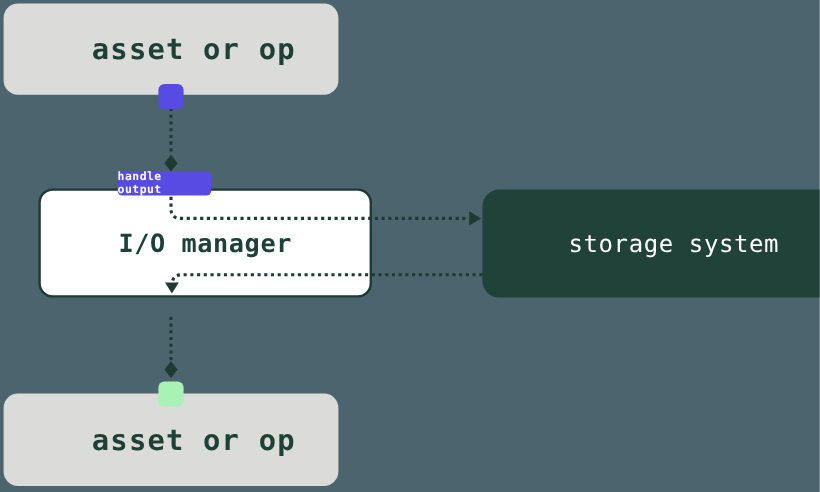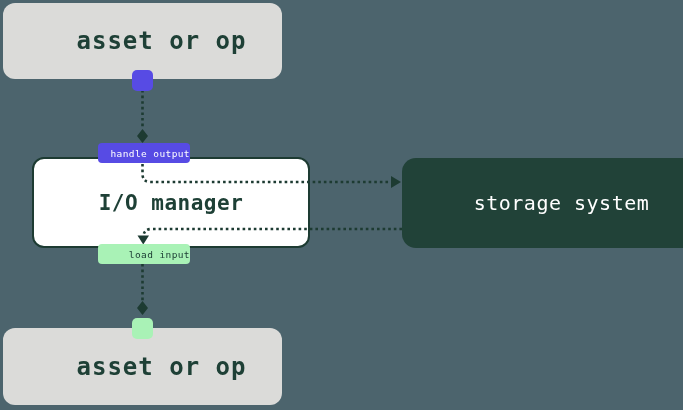--- a/index.html
+++ b/index.html
@@ -38,23 +38,23 @@
     background:var(--io-box-bg);color:var(--io-box-text);
     border:2px solid var(--io-box-border);border-radius:12px;
     font-size:21px;font-weight:600;letter-spacing:0.5px;margin-left:28px;
   }
   .storage-box{
     left:402px;top:158px;width:319px;height:90px;
     background:var(--storage-box-bg);color:var(--storage-box-text);
     border-radius:14px;font-size:20px;font-weight:400;letter-spacing:0.5px;
   }
   .badge{
-    position:absolute;width:92px;height:20px;border-radius:4px;
-    display:flex;align-items:center;justify-content:flex-end;
-    font-size:9.5px;font-weight:400;letter-spacing:0.4px;z-index:4;
+    position:absolute;width:78px;height:20px;border-radius:4px;
+    display:flex;align-items:center;justify-content:flex-start;
+    font-size:9.5px;font-weight:700;letter-spacing:0.4px;z-index:4;
   }
   .badge-output{left:98px;top:143px;background:var(--purple);color:var(--badge-output-text);}
   .badge-input{left:98px;top:244px;background:var(--mint);color:var(--badge-input-text);}
   .port{
     position:absolute;width:21px;height:21px;border-radius:5px;z-index:4;
   }
   .port-purple{left:132px;top:70px;background:var(--purple);}
   .port-mint{left:132px;top:318px;background:var(--mint);}
   .edges{position:absolute;left:0;top:0;width:683px;height:410px;z-index:3;pointer-events:none;}
   .edges path{stroke:var(--connector);stroke-width:2.6;fill:none;stroke-dasharray:2.6 3;stroke-linecap:butt;}
@@ -92,20 +92,17 @@
     <path d="M402 229 L151.5 229 Q143.5 229 143.5 237"></path>
     <polygon points="137.5,235.5 149,235.5 143.25,244.5"></polygon>
 
     <path d="M142.5 264 L142.5 301"></path>
     <polygon points="142.5,301 148,308 142.5,315 137,308"></polygon>
   </svg>
 
   <div class="badge badge-output">
     <span>handle output</span>
   </div>
-  <div class="badge badge-input">
-    <span>load input</span>
-  </div>
 
   <div class="port port-purple"></div>
   <div class="port port-mint"></div>
 
 </div>
 
 </body></html>

